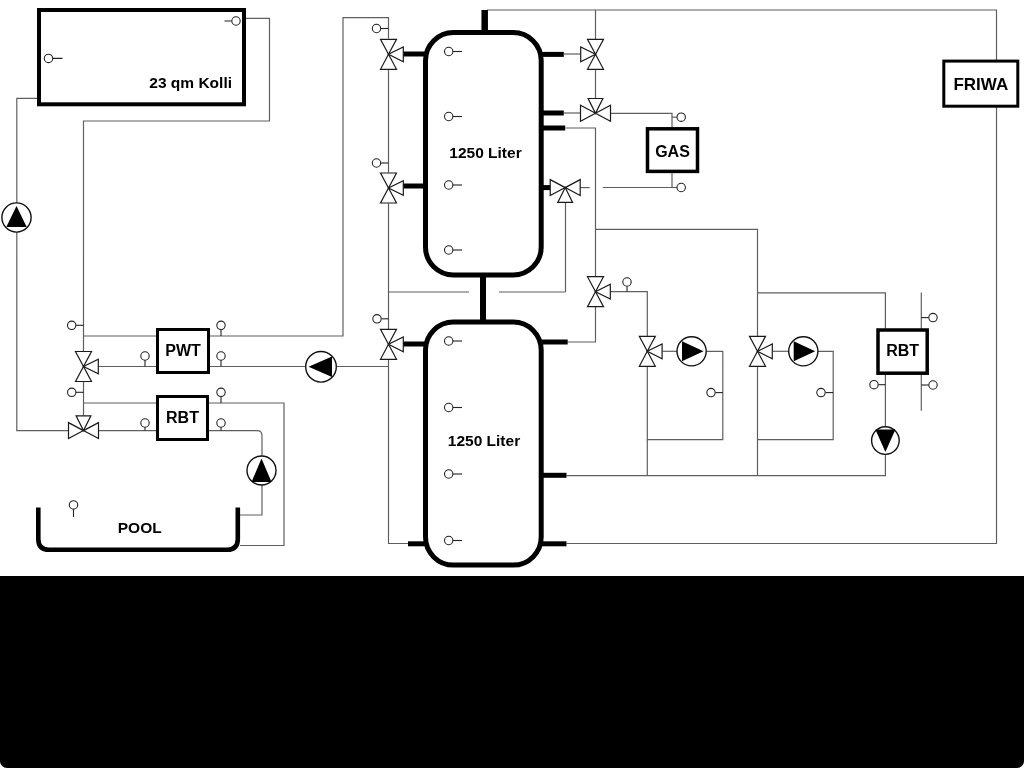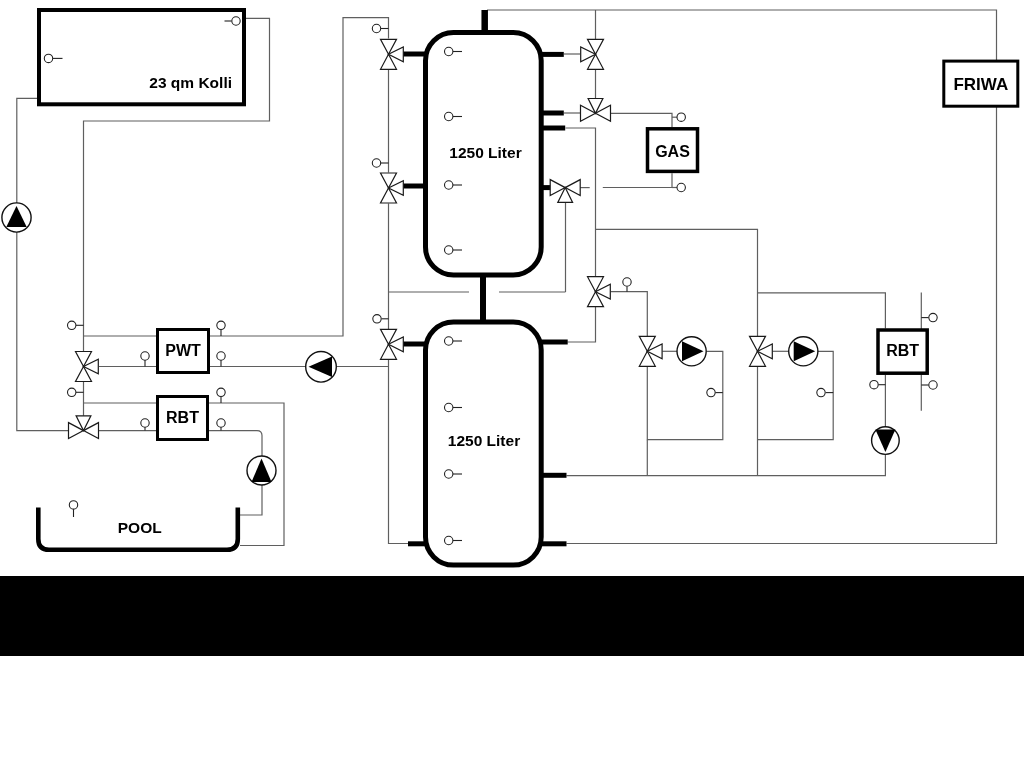--- a/index.html
+++ b/index.html
@@ -1,16 +1,16 @@
 <!DOCTYPE html>
 <html><head>
 <meta charset="utf-8">
 <style>
 html,body{margin:0;padding:0;background:#fff;}
-#wrap{position:relative;width:1024px;height:656px;overflow:hidden;background:#fff;}
+#wrap{position:relative;width:1024px;height:768px;overflow:hidden;background:#fff;border-radius:7px;}
 svg{display:block;}
 text{font-family:"Liberation Sans",sans-serif;font-weight:bold;fill:#000;}
 </style>
 </head>
 <body>
 <div id="wrap">
 <svg width="1024" height="768" viewBox="0 0 1024 768" xmlns="http://www.w3.org/2000/svg">
 <rect x="0" y="0" width="1024" height="768" fill="#ffffff"></rect>
 
 <g stroke="#5f5f5f" stroke-width="1.2" fill="none">

